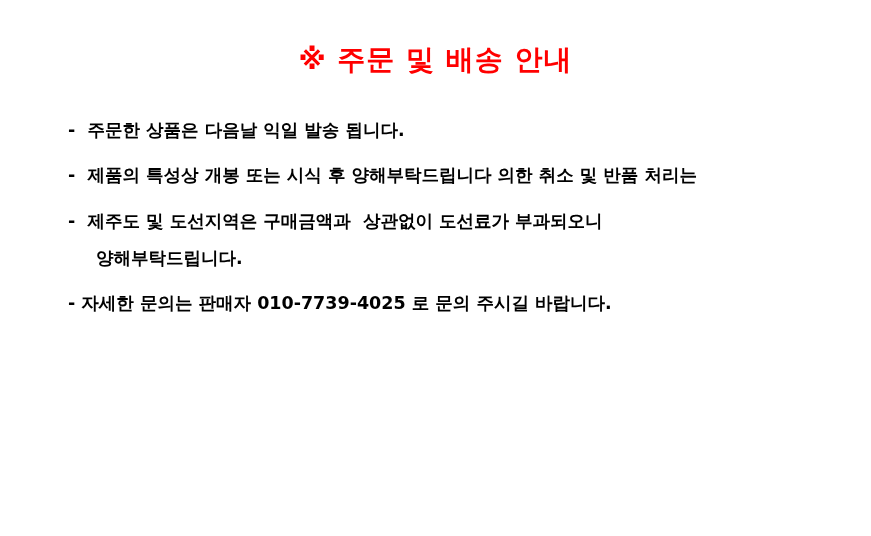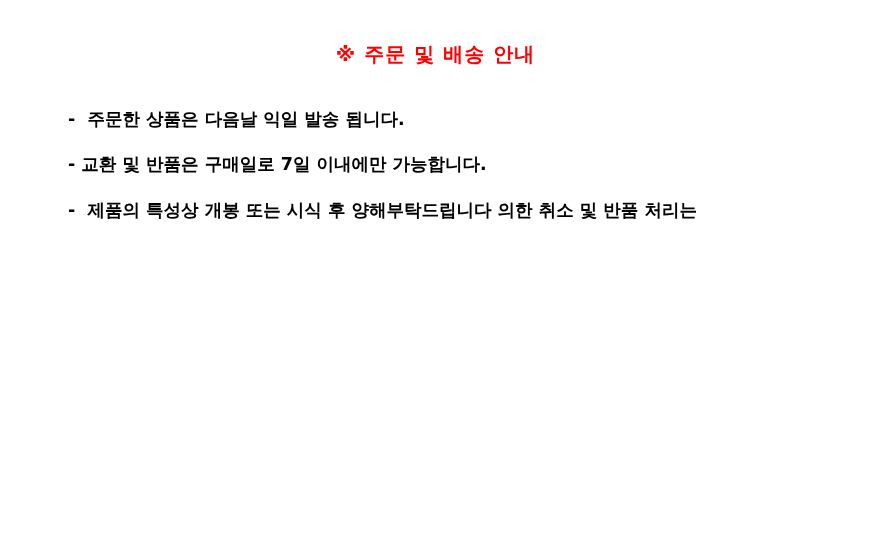--- a/index.html
+++ b/index.html
@@ -16,21 +16,21 @@
   .notice-page {
     position: relative;
     width: 871px;
     height: 536px;
     background: #ffffff;
     box-sizing: border-box;
   }
   .notice-title {
     text-align: center;
     color: #ff0000;
-    font-size: 20px;
+    font-size: 28px;
     font-weight: bold;
     letter-spacing: 1px;
     margin: 0;
     padding-top: 40px;
     line-height: 1.4;
   }
   .notice-body {
     margin: 0;
     padding: 38px 0 0 0;
     list-style: none;
@@ -50,16 +50,18 @@
     margin-top: -8px;
   }
 </style>
 </head>
 <body>
 
 <div class="notice-page">
   <h1 class="notice-title">※ 주문 및 배송 안내</h1>
   <ul class="notice-body">
     <li class="notice-item">-  주문한 상품은 다음날 익일 발송 됩니다.</li>
-    <li class="notice-item">- 교환 및 반품은 구매일로 7일 이내에만 가능합니다.</li>
     <li class="notice-item">-  제품의 특성상 개봉 또는 시식 후 양해부탁드립니다 의한 취소 및 반품 처리는</li>
+    <li class="notice-item">-  제주도 및 도선지역은 구매금액과  상관없이 도선료가 부과되오니</li>
+    <li class="notice-item cont">양해부탁드립니다.</li>
+    <li class="notice-item">- 자세한 문의는 판매자 010-7739-4025 로 문의 주시길 바랍니다.</li>
   </ul>
 </div>
 
 </body></html>

